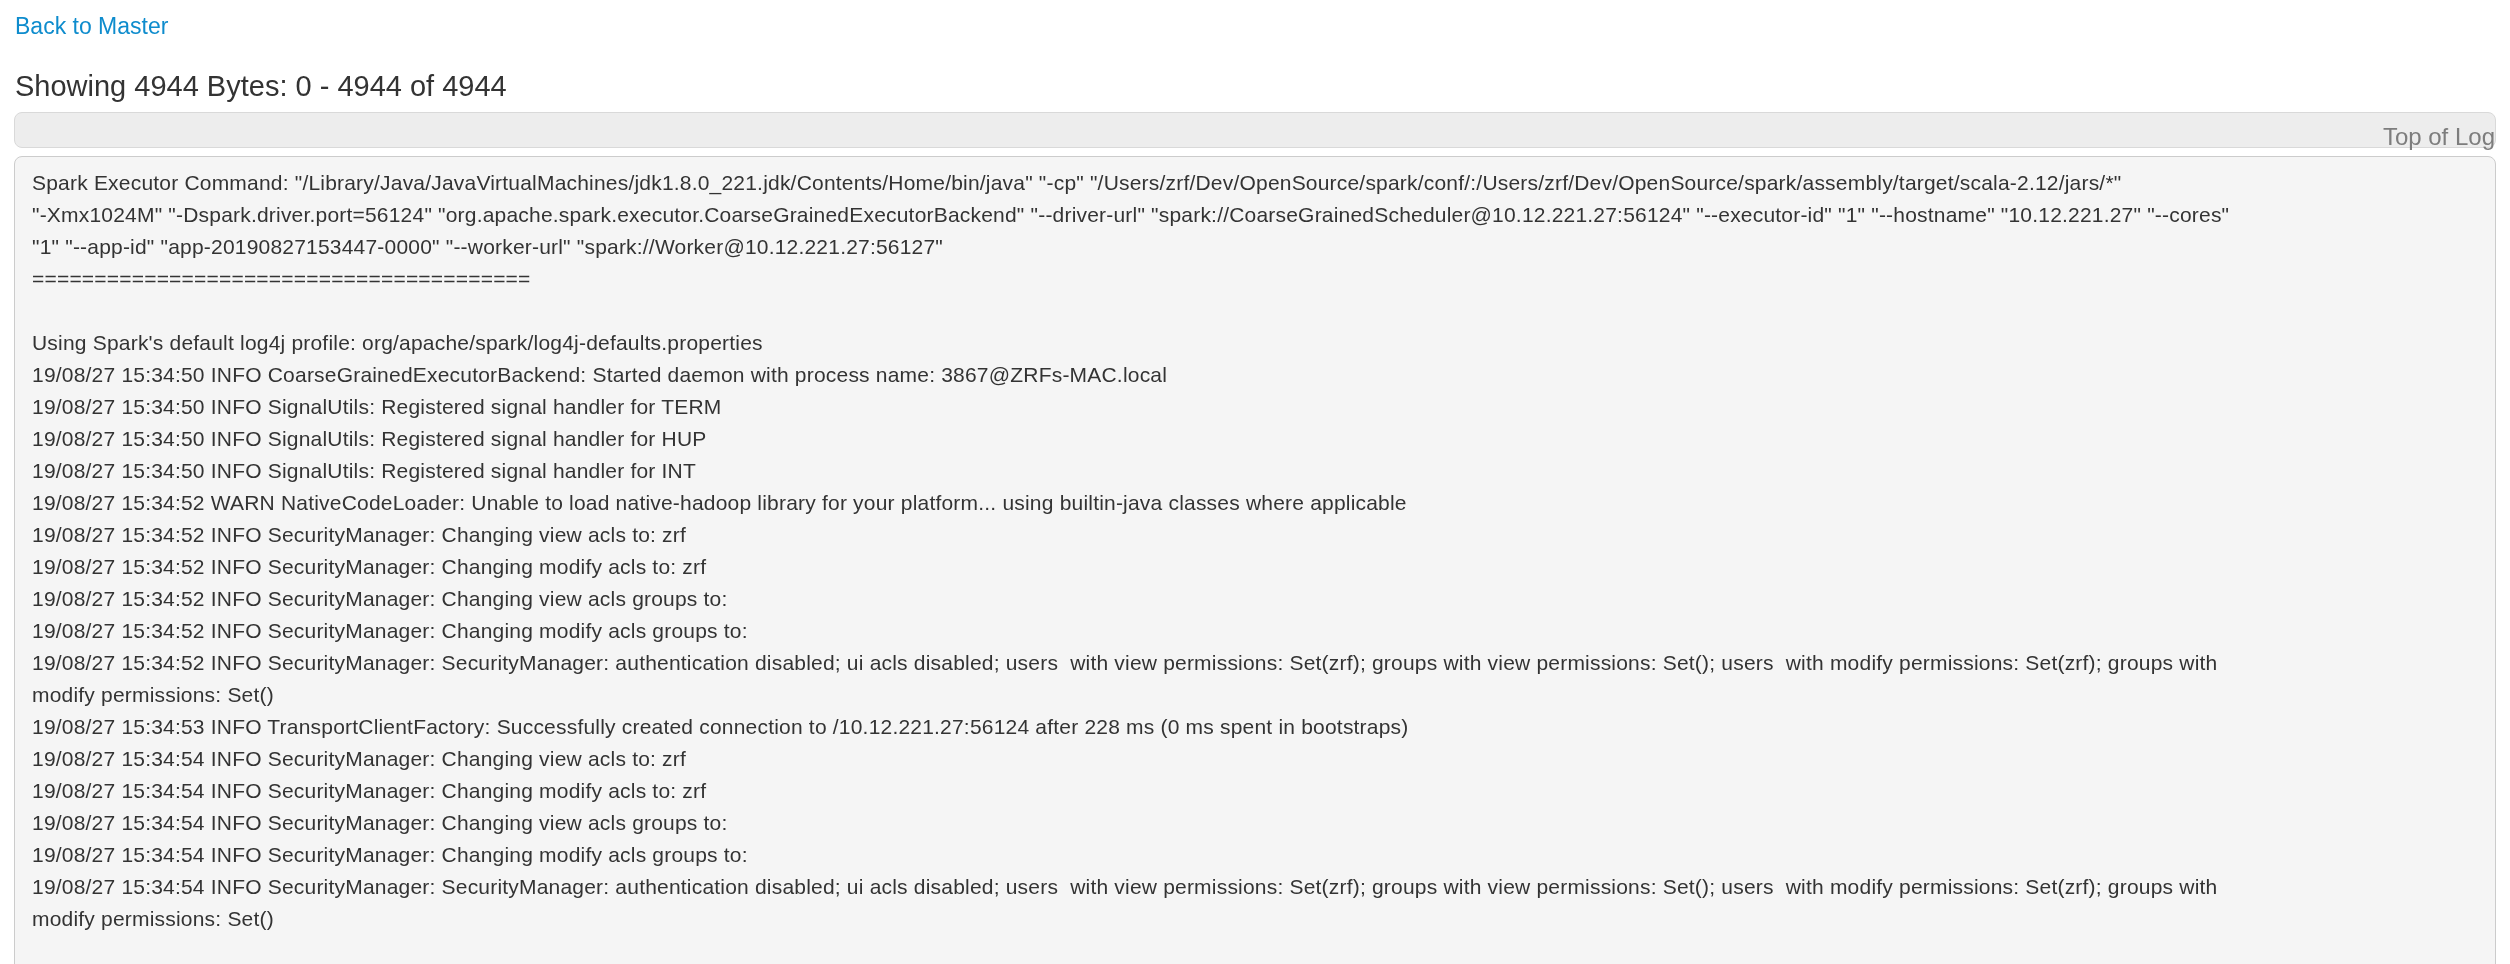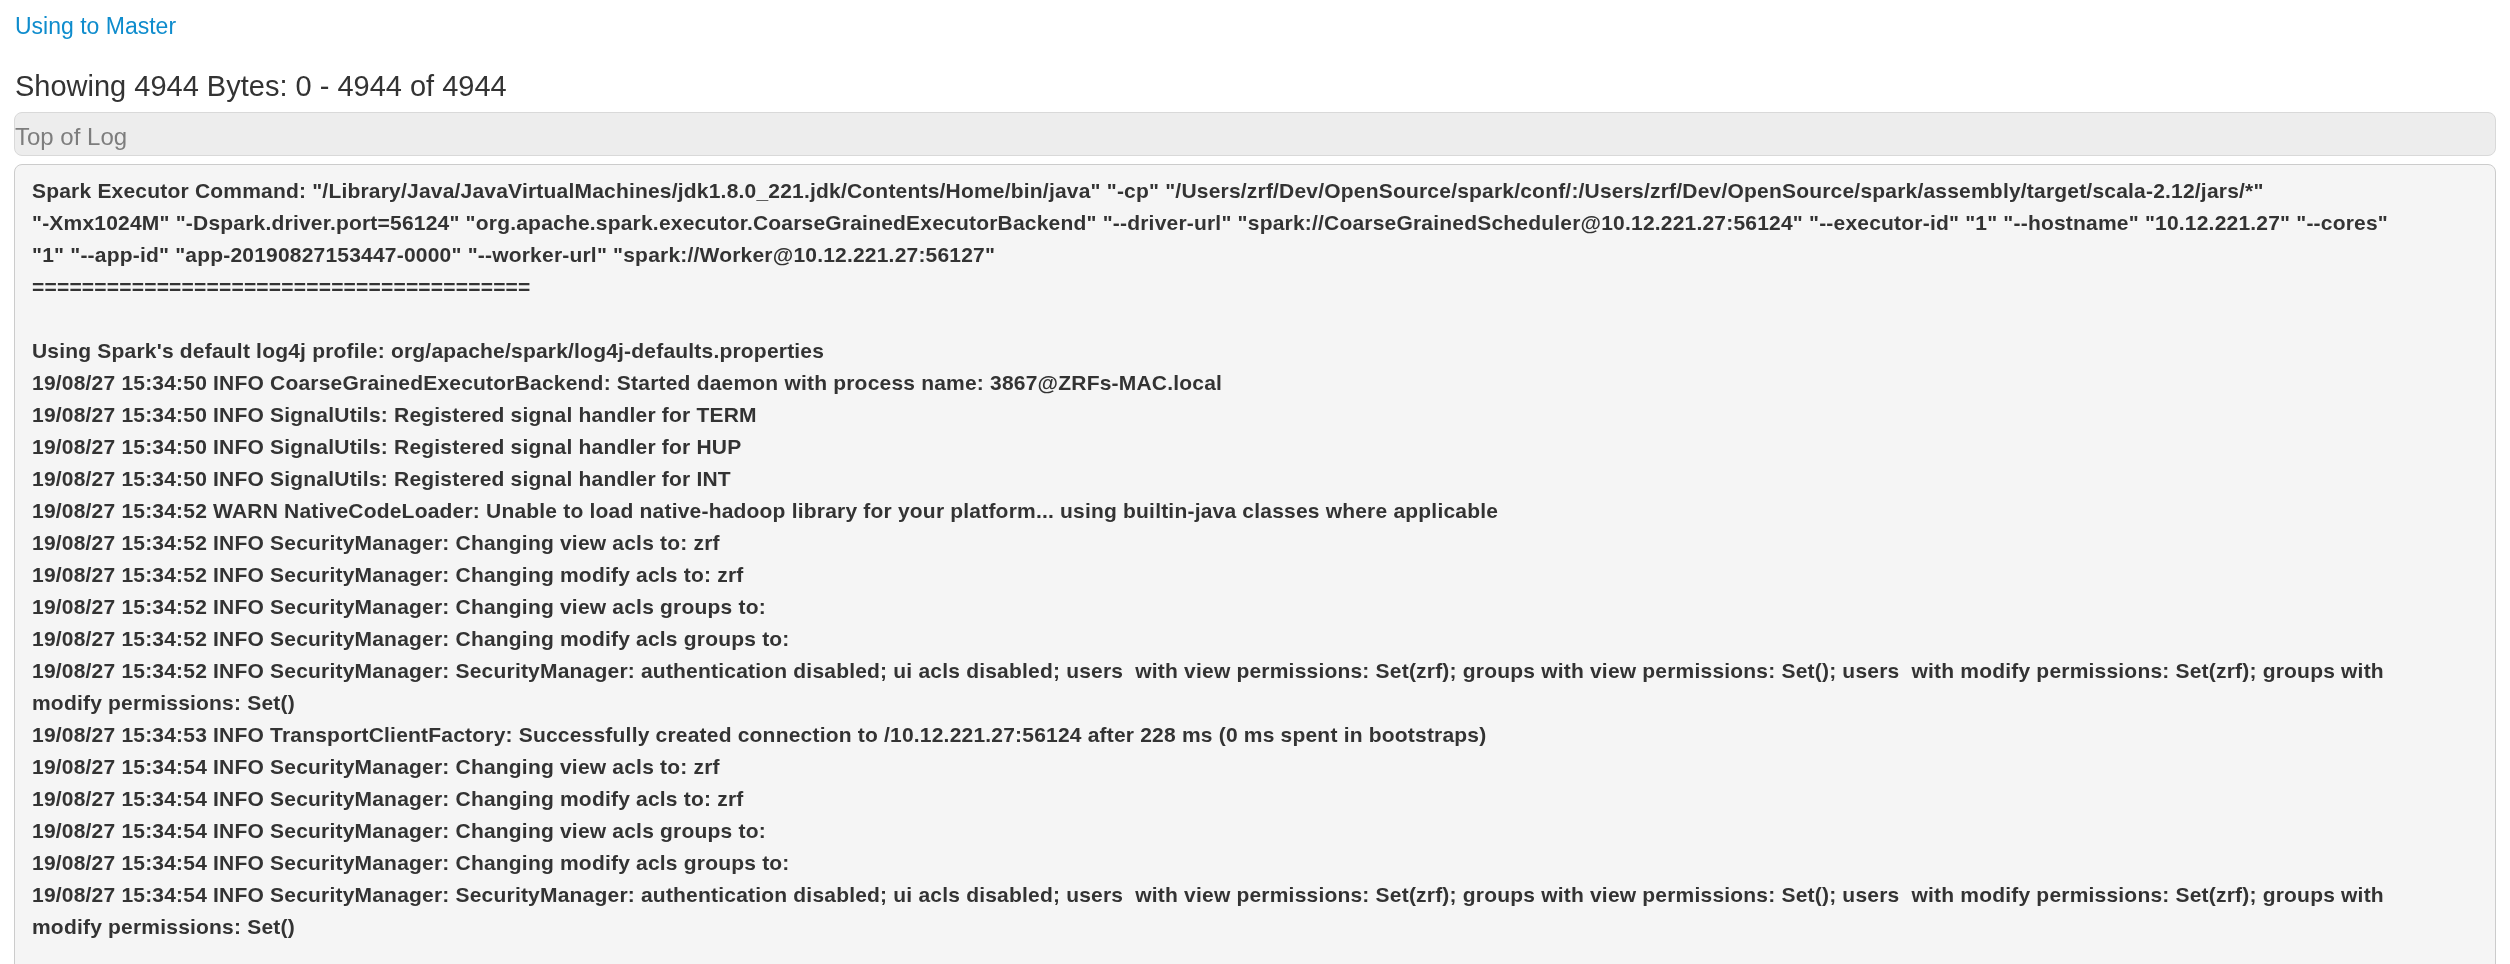--- a/index.html
+++ b/index.html
@@ -24,26 +24,26 @@
     cursor: pointer;
   }
   .byte-range {
     margin: 32px 0 0 15px;
     font-size: 29px;
     line-height: 28px;
     color: #333333;
   }
   .log-top-banner {
     margin: 12px 14px 0 14px;
-    height: 44px;
+    height: 36px;
     background: #ededed;
     border: 1px solid #d9d9d9;
     border-radius: 8px;
     box-sizing: border-box;
-    text-align: left;
+    text-align: right;
     line-height: 48px;
     font-size: 24px;
     color: #7d7d7d;
   }
   .log-container {
     margin: 8px 14px 0 14px;
     height: 900px;
     background: #f5f5f5;
     border: 1px solid #cccccc;
     border-radius: 8px;
@@ -53,29 +53,28 @@
   }
   .log-text {
     margin: 0;
     font-family: "Liberation Sans", "DejaVu Sans", sans-serif;
     font-size: 21px;
     line-height: 32px;
     letter-spacing: 0.2px;
     color: #333333;
     white-space: pre;
     overflow: hidden;
-    font-weight: bold;
   }
 </style>
 </head>
 <body>
 
 <div>
   <div>
-    <a class="back-link">Using to Master</a>
+    <a class="back-link">Back to Master</a>
   </div>
 
   <div class="byte-range">Showing 4944 Bytes: 0 - 4944 of 4944</div>
 
   <div class="log-top-banner">
     <span>Top of Log</span>
   </div>
 
   <div class="log-container">
     <pre class="log-text">Spark Executor Command: "/Library/Java/JavaVirtualMachines/jdk1.8.0_221.jdk/Contents/Home/bin/java" "-cp" "/Users/zrf/Dev/OpenSource/spark/conf/:/Users/zrf/Dev/OpenSource/spark/assembly/target/scala-2.12/jars/*"

